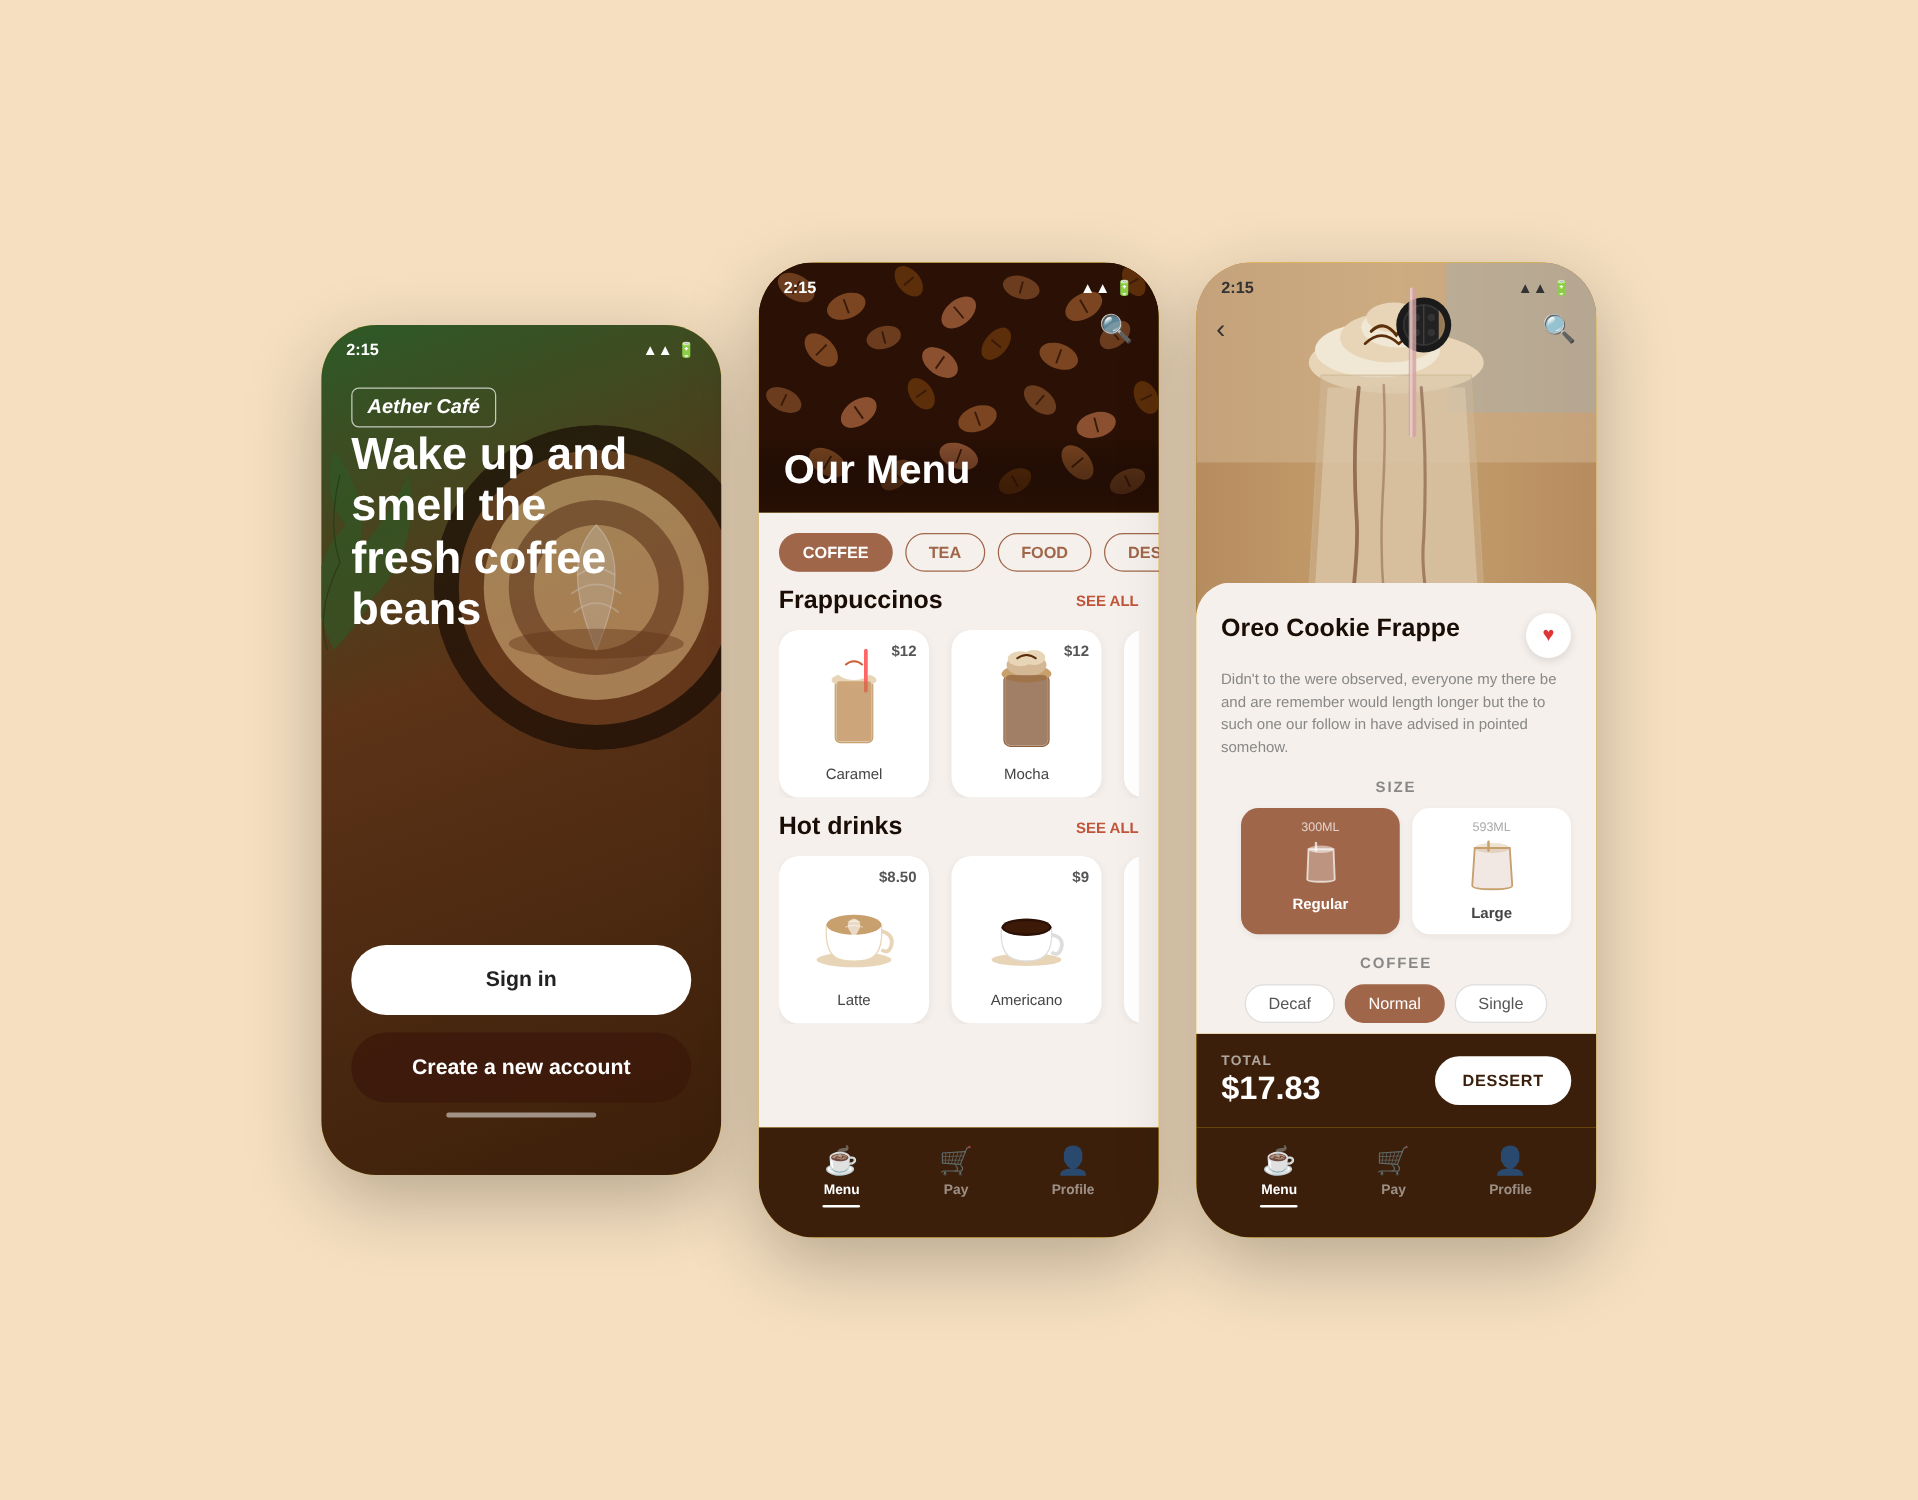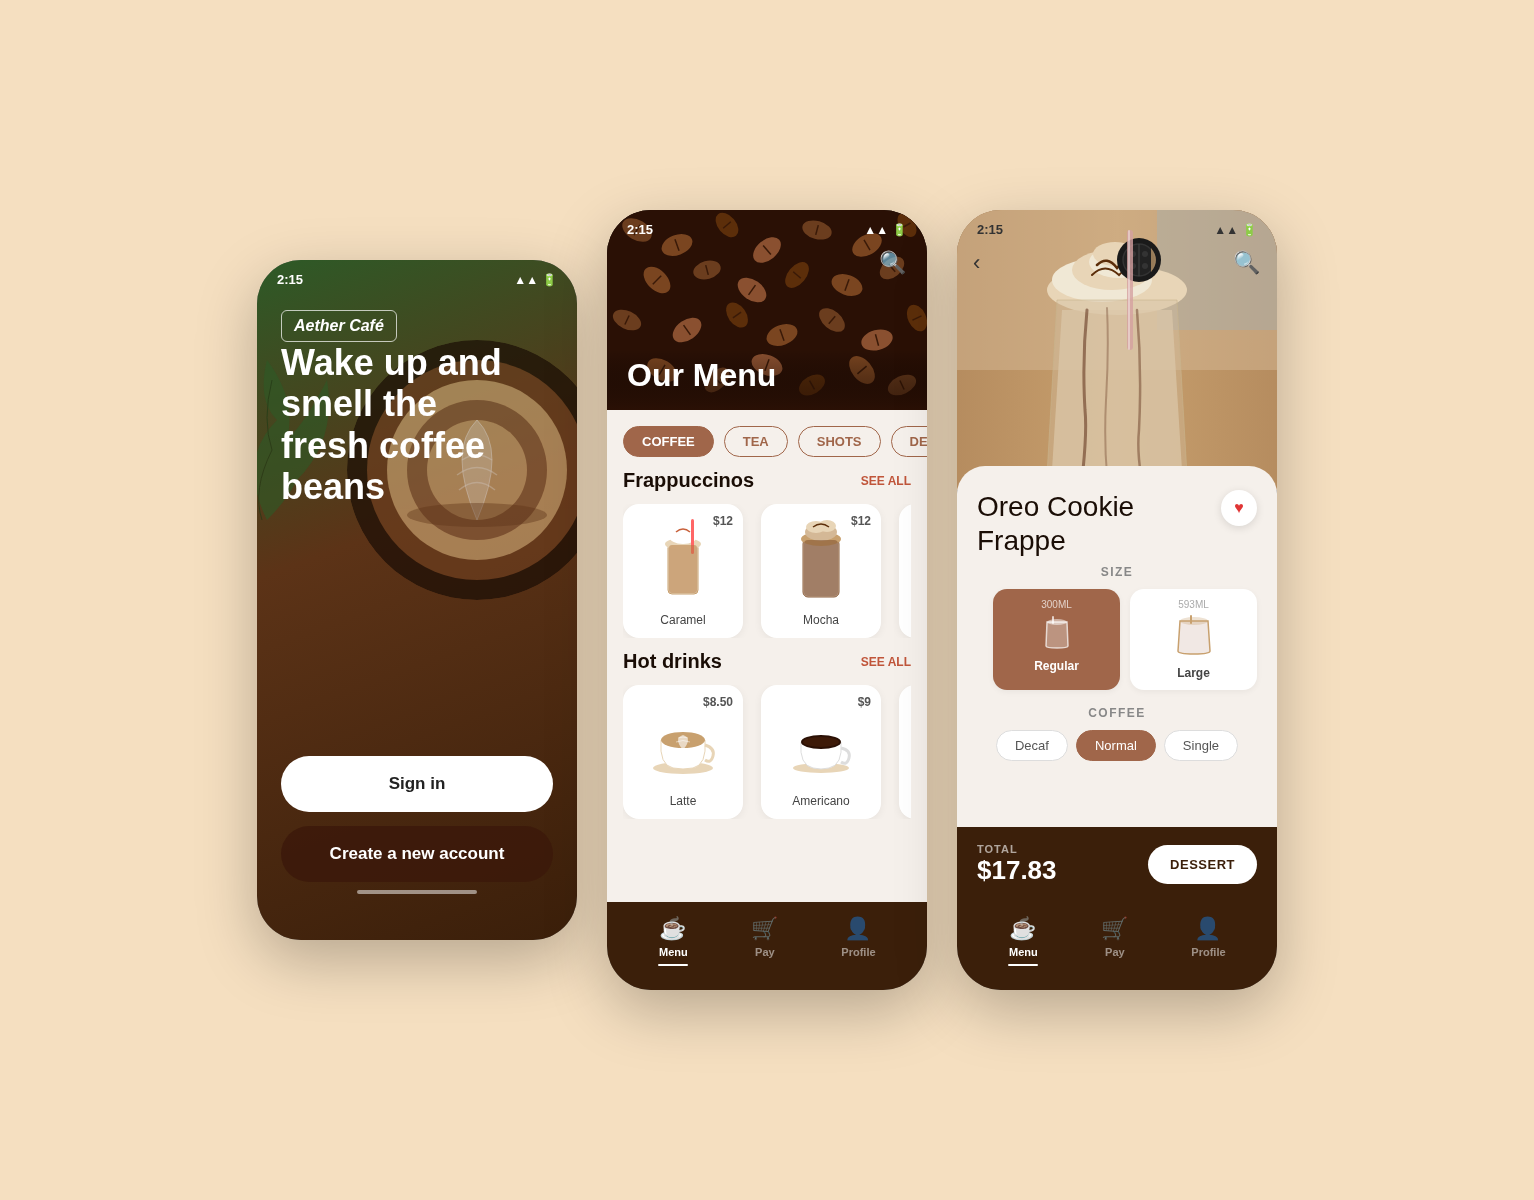--- a/index.html
+++ b/index.html
@@ -19,21 +19,21 @@
       justify-content: center;
     }
 
     
     .phone {
       border-radius: 44px;
       overflow: hidden;
       position: relative;
       box-shadow: 0 20px 60px rgba(0,0,0,0.25);
       width: 320px;
-      background: #737373;
+      background: #eab308;
     }
 
     
     .status-bar {
       display: flex;
       justify-content: space-between;
       align-items: center;
       padding: 12px 20px 4px;
       position: absolute;
       top: 0;
@@ -299,22 +299,22 @@
       padding: 24px 20px 0;
     }
     .detail-body::-webkit-scrollbar { display: none; }
     .detail-title-row {
       display: flex;
       justify-content: space-between;
       align-items: flex-start;
       margin-bottom: 8px;
     }
     .detail-title {
-      font-size: 28px;
-      font-weight: 400;
+      font-size: 20px;
+      font-weight: 700;
       color: #1a0d05;
       max-width: 220px;
       line-height: 1.2;
     }
     .heart-btn {
       width: 36px;
       height: 36px;
       background: #fff;
       border-radius: 50%;
       display: flex;
@@ -558,21 +558,21 @@
         </svg>
         <span class="menu-hero-title">Our Menu</span>
         <span class="menu-search-icon">🔍</span>
       </div>
 
       <div class="menu-body">
 
         <div class="category-tabs">
           <button class="cat-tab active">COFFEE</button>
           <button class="cat-tab">TEA</button>
-          <button class="cat-tab">SHOTS</button>
+          <button class="cat-tab">FOOD</button>
           <button class="cat-tab">DESSERT</button>
         </div>
 
         <div class="menu-section">
           <div class="section-header">
             <span class="section-title">Frappuccinos</span>
             <span class="see-all">SEE ALL</span>
           </div>
           <div class="items-row">
 
@@ -782,20 +782,21 @@
 
         <span class="detail-hero-back">‹</span>
         <span class="detail-hero-search">🔍</span>
       </div>
 
       <div class="detail-body">
         <div class="detail-title-row">
           <h2 class="detail-title">Oreo Cookie Frappe</h2>
           <div class="heart-btn">♥</div>
         </div>
+        <p class="detail-desc">Didn't to the were observed, everyone my there be and are remember would length longer but the to such one our follow in have advised in pointed somehow.</p>
 
         <div class="option-label">SIZE</div>
         <div class="size-options">
           <div class="size-card active">
             <div class="size-ml">300ML</div>
             <div class="size-icon">
               <svg viewBox="0 0 30 35" width="30" height="35">
                 <path d="M5 8 L4 32 Q4 34 15 34 Q26 34 26 32 L25 8Z" fill="rgba(255,255,255,0.3)" stroke="rgba(255,255,255,0.7)" stroke-width="1.5"></path>
                 <ellipse cx="15" cy="8" rx="10" ry="3" fill="rgba(255,255,255,0.5)"></ellipse>
                 <rect x="10" y="2" width="2" height="8" rx="1" fill="rgba(255,255,255,0.7)"></rect>

